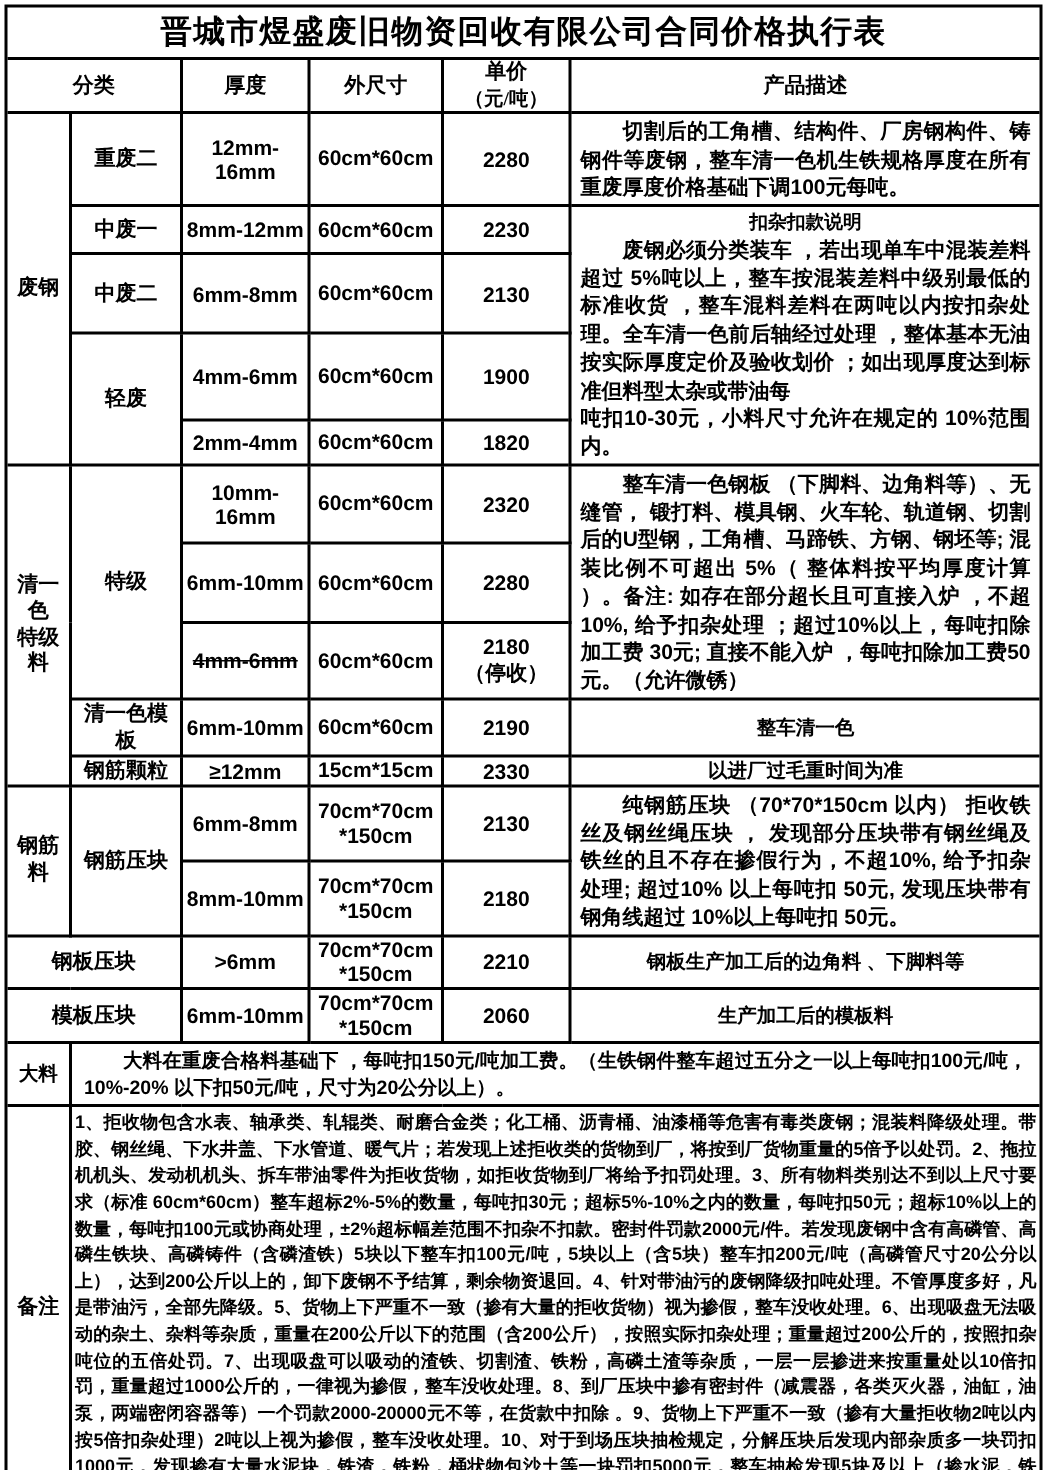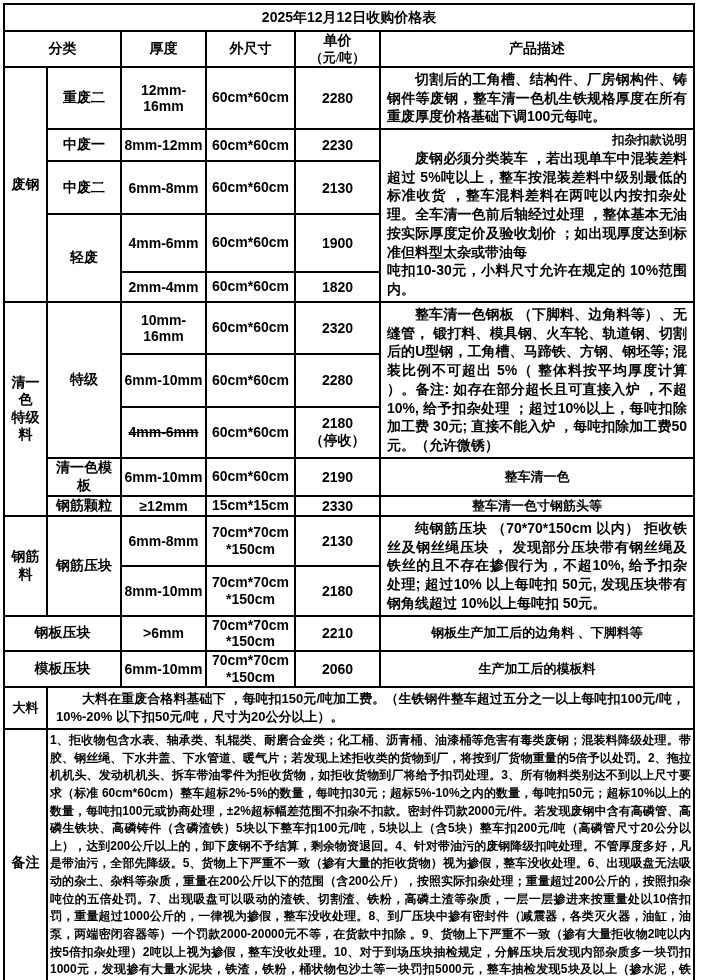--- a/index.html
+++ b/index.html
@@ -10,38 +10,38 @@
   .execbar{height:24px;line-height:24px;text-align:center;font-size:14px;border-bottom:2px solid #000;}
   table{width:100%;border-collapse:collapse;table-layout:fixed;border:hidden;}
   td,th{border:2px solid #000;padding:0 2px;text-align:center;vertical-align:middle;font-size:14px;overflow:hidden;}
   th{font-weight:bold;}
   .c0{width:42px;}.c1{width:74px;}.c2{width:85px;}.c3{width:89px;}.c4{width:85px;}
   .grp{white-space:pre-line;font-size:14px;line-height:1.25;padding:0;font-family:Liberation Serif, serif;}
   .sz{white-space:pre-line;line-height:1.2;}
   .strike{text-decoration:line-through;}
   .desc{text-align:justify;vertical-align:middle;padding:2px 6px;}
   .desc .para{margin:0;font-size:14px;line-height:1.34;text-indent:2em;white-space:pre-line;text-align:justify;}
-  .desc .desc-title{text-align:right;font-size:12.5px;line-height:1.34;text-indent:0;}
+  .desc .desc-title{text-align:center;font-size:12.5px;line-height:1.34;text-indent:0;}
   .desc-center{font-size:13px;text-align:center;}
   .pricecell{line-height:1.25;}
   .bigrow td{font-size:13px;}
   .bigtext{text-align:justify;padding:2px 8px;vertical-align:middle;}
   .bigtext .para{margin:0;font-size:13px;line-height:1.4;text-indent:2em;text-align:justify;}
   .notes{vertical-align:top;}
   .notes .para{margin:0;font-size:12px;line-height:1.47;text-indent:0;text-align:justify;padding-top:2px;}
   .h29{height:29px;font-family:Liberation Serif, serif;}.h48{height:48px;}.h40{height:32px;}.h35{height:53px;}.h36{height:36px;}.h30{height:30px;padding-left:12px;}
   .h46{height:46px;}.h47{height:47px;}.h45{height:45px;}.h34{height:18px;}.h38{height:38px;}.h42{height:42px;}
   .h184{height:184px;}
   .priceunit{font-size:13px;}
 </style>
 </head>
 <body>
 
 <div class="sheet">
-  <div class="subtitlebar">2025年12月12日收购价格表</div>
+  <div class="titlebar">晋城市煜盛废旧物资回收有限公司合同价格执行表</div>
 
   <table>
     <colgroup>
       <col class="c0">
         <col class="c1">
         <col class="c2">
         <col class="c3">
         <col class="c4">
         <col>
     </colgroup>
@@ -125,21 +125,21 @@
       <td>6mm-10mm</td>
       <td class="sz">60cm*60cm</td>
       <td>2190</td>
       <td class="desc-center">整车清一色</td>
     </tr>
     <tr class="h34">
       <td>钢筋颗粒</td>
       <td>≥12mm</td>
       <td class="sz">15cm*15cm</td>
       <td>2330</td>
-      <td class="desc-center">整车清一色寸钢筋头等</td>
+      <td class="desc-center">以进厂过毛重时间为准</td>
     </tr>
 
     <tr class="h38">
       <td rowspan="2" class="grp">钢筋料</td>
       <td rowspan="2">钢筋压块</td>
       <td>6mm-8mm</td>
       <td class="sz">70cm*70cm
 *150cm</td>
       <td>2130</td>
       <td class="desc" rowspan="2">

